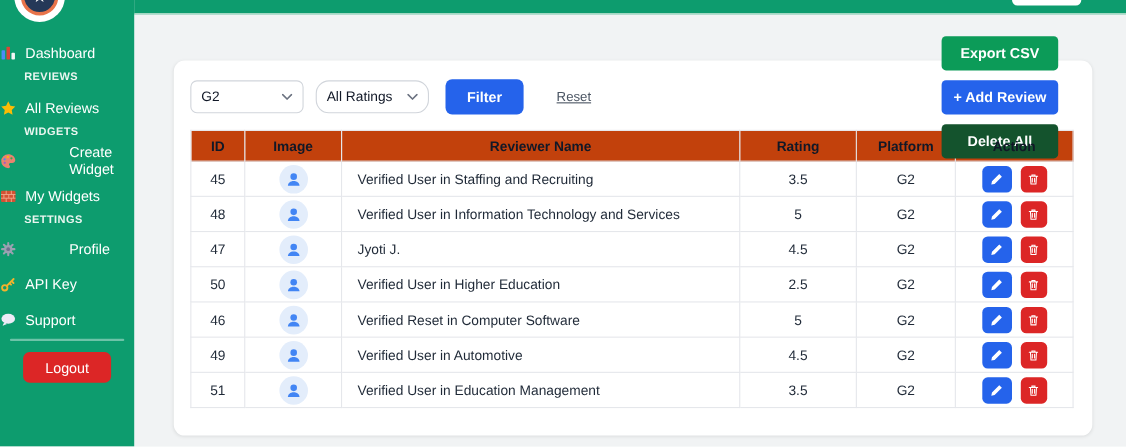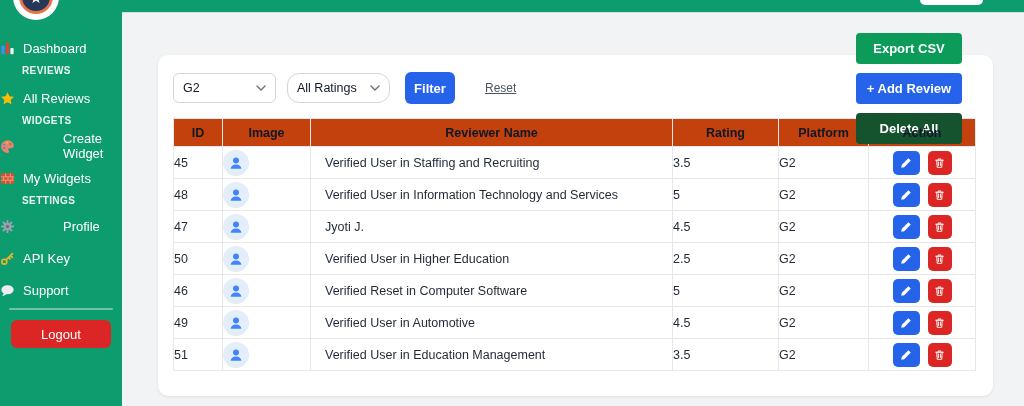--- a/index.html
+++ b/index.html
@@ -32,21 +32,21 @@
   .nav-item svg { flex:0 0 auto; }
   .nav-section {
     display:flex; align-items:center; padding-left:10px; height:16px;
     color:#EAF6F0; font-size:10px; font-weight:700; letter-spacing:.4px;margin-left:12px;
   }
   .mt2{margin-top:2px;} .mt6{margin-top:6px;gap:48px;} .mt8{margin-top:8px;}
   .sidebar-divider {
     height:2px; background:rgba(255,255,255,.4); margin:6px 9px 0 9px; border-radius:2px;
   }
   .logout-btn {
-    display:block; margin:10px auto 11px auto; width:100px; height:28px;
+    display:block; margin:10px auto 11px auto; width:80px; height:28px;
     background:#DC2626; color:#fff; border:none; border-radius:6px;
     font-family:inherit; font-size:13px; font-weight:500; cursor:pointer;
   }
 
   
   .topbar {
     position:absolute; left:122px; top:0; width:902px; height:13px;
     background:#0D9C6E; border-bottom:1px solid #C9E6D9;
   }
   .topbar-partial-button {
@@ -64,21 +64,21 @@
 
   
   .filter-row { display:flex; align-items:center; height:32px; }
   .select {
     width:103px; height:30px; border:1px solid #D1D5DB; border-radius:6px;
     background:#fff; display:flex; align-items:center; justify-content:space-between;
     padding:0 9px; font-size:12.5px; color:#111827; cursor:pointer;
   }
   .select + .select { margin-left:11px;border-radius:12px; }
   .filter-btn {
-    margin-left:15px; width:50px; height:32px; background:#2563EB; color:#fff;
+    margin-left:15px; width:71px; height:32px; background:#2563EB; color:#fff;
     border:none; border-radius:6px; font-family:inherit; font-size:13px; font-weight:700; cursor:pointer;
   }
   .reset-link {
     margin-left:30px; font-size:12px; color:#4B5563; text-decoration:underline; cursor:pointer;
   }
   .right-actions { margin-left:auto; display:flex; gap:9px;flex-direction:column; }
   .action-btn {
     height:31px; width:106px; border:none; border-radius:4px; color:#fff;
     font-family:inherit; font-size:13px; font-weight:700; cursor:pointer;
   }
@@ -89,21 +89,21 @@
   
   table {
     margin-top:14px; width:802px; border-collapse:collapse; table-layout:fixed;
   }
   th {
     background:#c2410c; border:1px solid #E5E7EB; height:28px;
     font-size:12.5px; font-weight:700; color:#111827; text-align:center;
   }
   td {
     border:1px solid #E5E7EB; height:32px; font-size:12.5px; color:#1F2937;
-    text-align:left; vertical-align:middle;
+    text-align:center; vertical-align:middle;
   }
   td.c-name { text-align:left; padding-left:14px; }
   .avatar {
     display:inline-flex; width:26px; height:26px; border-radius:50%;
     background:#E3EDFB; align-items:center; justify-content:center; vertical-align:middle;
   }
   .actions { display:flex; justify-content:center; align-items:center; gap:8px; }
   .btn-edit, .btn-del {
     display:inline-flex; align-items:center; justify-content:center;
     border:none; border-radius:5px; cursor:pointer;

